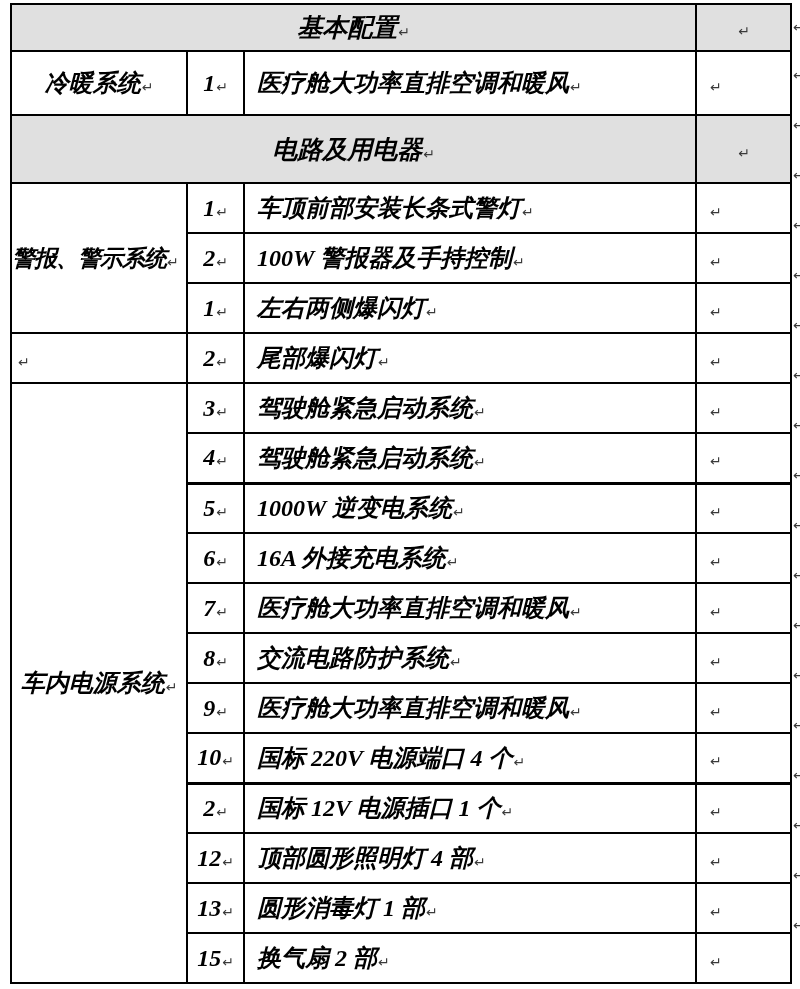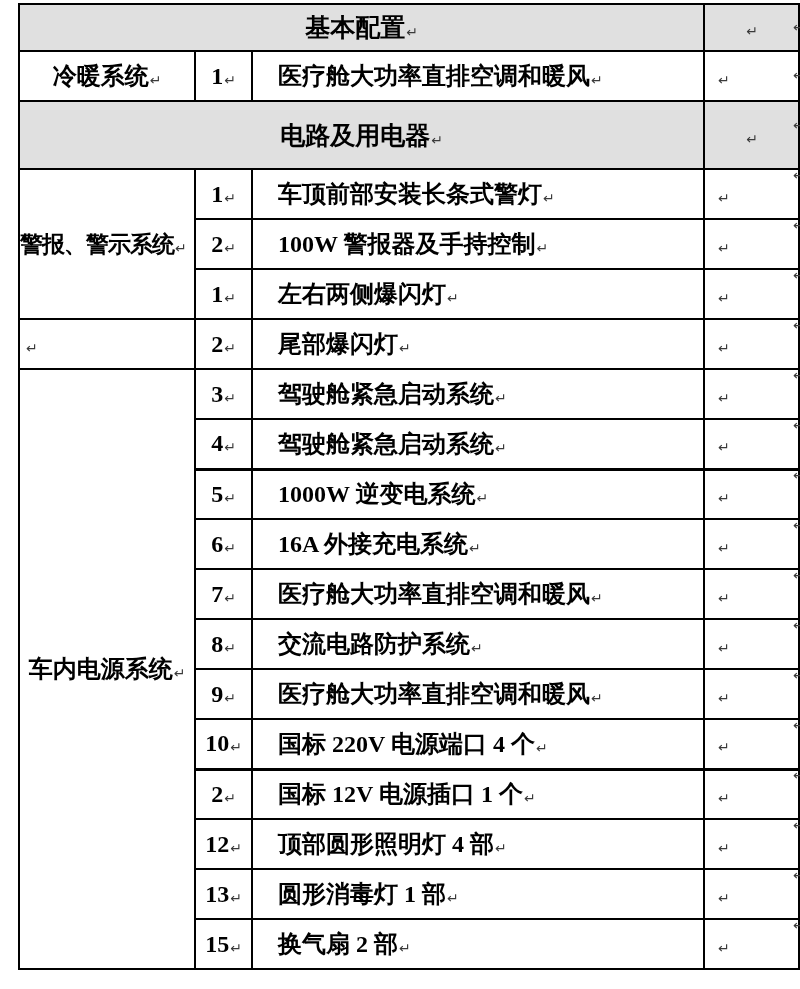--- a/index.html
+++ b/index.html
@@ -10,22 +10,23 @@
     width: 800px;
     height: 989px;
     background: #ffffff;
     overflow: hidden;
     position: relative;
     font-family: "Liberation Serif", "DejaVu Serif", serif;
     color: #000000;
   }
   .table-wrap {
     position: absolute;
-    left: 18px;
+    left: 10px;
     top: 3px;
+    font-style: italic;
   }
   table.spec {
     border-collapse: collapse;
     table-layout: fixed;
     width: 780px;
   }
   col.c-category { width: 176px; }
   col.c-num      { width: 57px;  }
   col.c-desc     { width: 452px; }
   col.c-blank    { width: 95px;  }
@@ -33,21 +34,21 @@
   td {
     border: 2px solid #000000;
     padding: 0;
     font-weight: bold;
     font-size: 24px;
     vertical-align: middle;
     overflow: hidden;
     white-space: nowrap;
   }
   tr.r-a { height: 47px; }
-  tr.r-b { height: 50px; }
+  tr.r-b { height: 64px; }
   tr.r-c { height: 68px; }
   tr.r-item { height: 50px; }
   tr.thick td { border-bottom-width: 3px; }
 
   td.section-cell {
     background: #e0e0e0;
     text-align: center;
     font-size: 25px;
   }
   td.section-blank {
@@ -64,21 +65,21 @@
   }
   td.cat-empty {
     padding-left: 5px;
     text-align: left;
   }
   td.num {
     text-align: center;
   }
   td.desc {
     text-align: left;
-    padding-left: 25px;
+    padding-left: 12px;
   }
   td.blank {
     text-align: left;
     padding-left: 12px;
   }
   .pilcrow {
     font-family: "DejaVu Sans", sans-serif;
     font-weight: normal;
     font-size: 14px;
     color: #3a3a3a;

